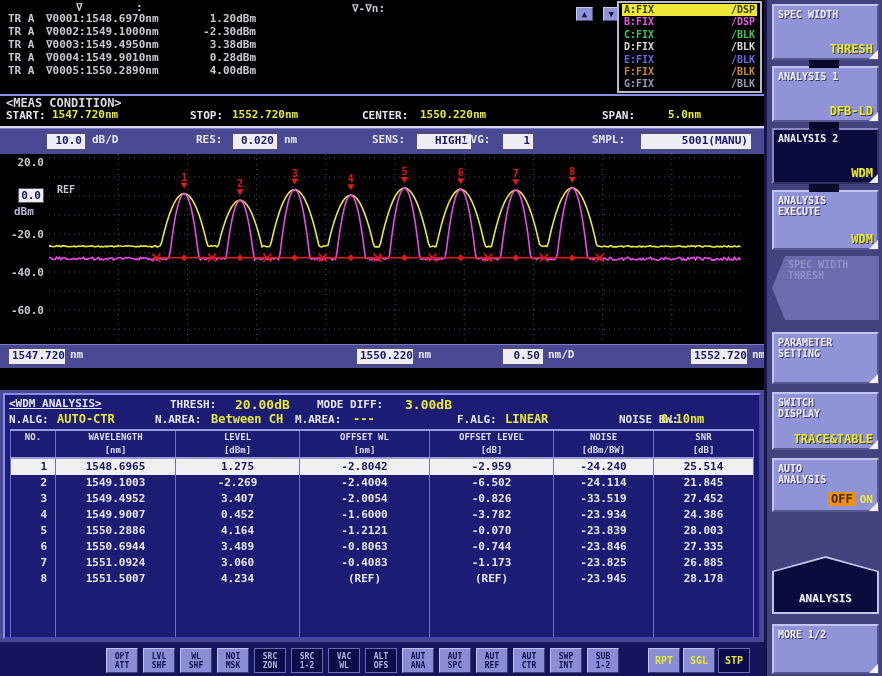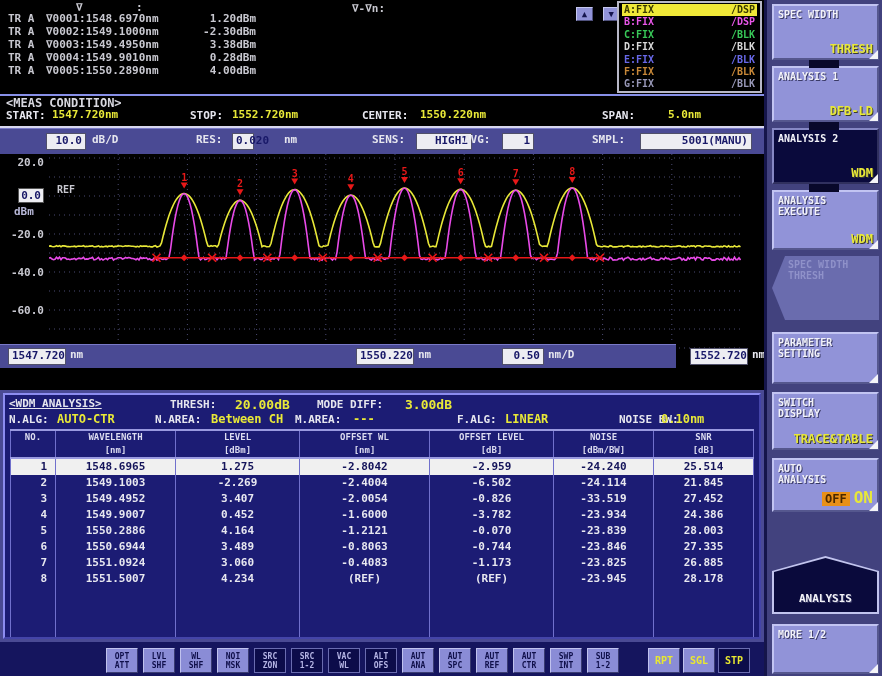--- a/index.html
+++ b/index.html
@@ -44,21 +44,21 @@
   .set-item { top:4px; font-size:11px; white-space:pre; }
   .set-item .vbox { font-size:11px; height:17px; }
   
   .graph { left:0; top:154px; width:764px; height:212px; background:#000; }
   .ylab { position:absolute; width:44px; text-align:right; color:#c8c8d0; font-size:11px; }
   .ylab-box { background:#ededf2; color:#181868; padding:0 2px; border:1px solid #555; }
   .yunit { position:absolute; left:14px; color:#b8b8d8; font-size:11px; }
   .ref-lab { position:absolute; left:57px; top:30px; color:#c8c8d0; font-size:10px; }
   .plot { position:absolute; left:49px; top:0; width:692px; height:212px; }
   
-  .xaxis { left:0; top:344px; width:676px; height:24px; background:#4a4a94; border-top:1px solid #7a7ac8; }
+  .xaxis { left:0; top:344px; width:766px; height:24px; background:#4a4a94; border-top:1px solid #7a7ac8; }
   .x-item { top:3px; font-size:11px; white-space:pre; }
   .x-item .vbox { font-size:11px; height:17px; }
   
   .wdm-wrap { left:0; top:390px; width:764px; height:252px; background:#4a4a94; padding:3px; }
   .wdm-panel {
     position:relative; width:758px; height:246px; background:#1c1c74;
     border:2px solid #8c8cf0; border-right-color:#4444a8; border-bottom-color:#4444a8;
   }
   .wdm-t { position:absolute; font-size:11px; white-space:pre; }
   .wdm-title { text-decoration:underline; color:#e6e6ee; }
@@ -107,21 +107,21 @@
   }
   .sb-ghost .sb-title { color:#8f91c9; text-shadow:none; }
   .sb-label-outer { position:absolute; left:5px; width:107px; background:#c2c4ee;
     clip-path:polygon(0 26%, 50% 0, 100% 26%, 100% 100%, 0 100%); }
   .sb-label-inner { position:absolute; left:2px; top:2px; right:2px; bottom:2px; background:#0a0a3c;
     clip-path:polygon(0 26%, 50% 0, 100% 26%, 100% 100%, 0 100%);
     display:flex; align-items:flex-end; justify-content:center; padding-bottom:8px; }
   .sb-label-inner .sb-title { font-size:11px; }
   .sb-notch { position:absolute; left:42px; width:30px; height:8px; background:#08082a; }
   .toggle-off { background:#e89018; color:#4a2800; padding:0 3px; font-size:12px; }
-  .toggle-on { color:#e8e838; font-size:16px; margin-left:4px; }
+  .toggle-on { color:#e8e838; font-size:11px; margin-left:4px; }
   .corner-mark { position:absolute; right:3px; bottom:8px; width:10px; height:8px;
     border-right:2px solid #f0f0f0; border-bottom:2px solid #f0f0f0; }
 </style>
 </head>
 <body>
 
 <div class="screen">
 
   <div class="abs top-panel">
     <span class="abs marker-head" style="left:76px;top:1px;">∇</span>
@@ -182,21 +182,21 @@
         <span class="abs meas-field yel" style="left: 420px; top: 12px;">1550.220nm</span>
         <span class="abs meas-field" style="left: 602px; top: 13px;"><span class="lbl">SPAN:</span></span>
         <span class="abs meas-field yel" style="left: 668px; top: 12px;">5.0nm</span>
       </div>
   </div>
 
   <div class="abs settings" id="settings-row">
       <span class="abs set-item" style="left: 46px;"><span class="vbox" style="width: 40px;">10.0</span></span>
       <span class="abs set-item lbl" style="left: 92px;">dB/D</span>
       <span class="abs set-item lbl" style="left: 196px;">RES:</span>
-      <span class="abs set-item" style="left: 232px;"><span class="vbox" style="width: 22px;">0.020</span></span>
+      <span class="abs set-item" style="left: 232px;"><span class="vbox" style="width: 46px;">0.020</span></span>
       <span class="abs set-item lbl" style="left: 284px;">nm</span>
       <span class="abs set-item lbl" style="left: 372px;">SENS:</span>
       <span class="abs set-item" style="left: 416px;"><span class="vbox" style="width: 56px;">HIGH1</span></span>
       <span class="abs set-item lbl" style="left: 464px;">AVG:</span>
       <span class="abs set-item" style="left: 502px;"><span class="vbox" style="width: 32px;">1</span></span>
       <span class="abs set-item lbl" style="left: 592px;">SMPL:</span>
       <span class="abs set-item" style="left: 640px;"><span class="vbox" style="width: 112px;">5001(MANU)</span></span>
     </div>
 
   <div class="abs graph">

